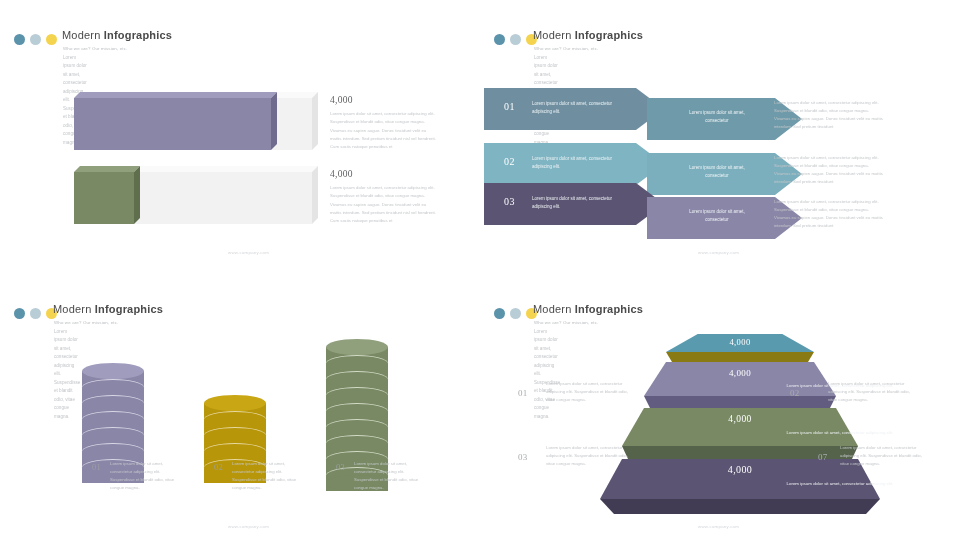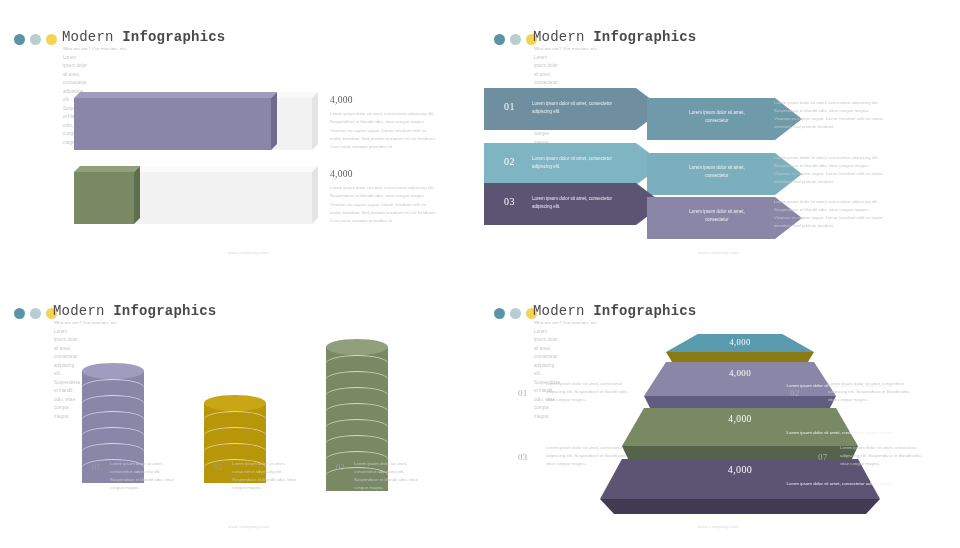--- a/index.html
+++ b/index.html
@@ -7,21 +7,21 @@
   .canvas{position:relative;width:960px;height:548px;}
   .panel{position:absolute;background:#ffffff;}
 
   
   .hdr{position:absolute;}
   .dots{position:absolute;display:flex;gap:5px;}
   .dot{width:11px;height:11px;border-radius:50%;}
   .d1{background:#5b93ab;}
   .d2{background:#b9cdd6;}
   .d3{background:#f4d44e;}
-  .brand{position:absolute;font-family:Liberation Mono, monospace;font-size:14px;color:#4a4a4a;white-space:nowrap;letter-spacing:.2px;}
+  .brand{position:absolute;font-family:Liberation Sans, sans-serif;font-size:11px;color:#4a4a4a;white-space:nowrap;letter-spacing:.2px;}
   .brand b{font-weight:bold;}
   .brand span.lt{font-weight:normal;}
   .sub1{position:absolute;font-size:4.4px;color:#b8bbbe;letter-spacing:.15px;white-space:nowrap;}
   .sub2{position:absolute;font-size:4.6px;color:#c2c5c8;line-height:1.85;white-space:pre-line;}
   .foot{position:absolute;font-size:4.3px;color:#d2d5d8;letter-spacing:.3px;}
 
   
   .barwrap{position:absolute;}
   .track{position:absolute;background:#f2f2f2;}
   .track-top{position:absolute;background:#fafafa;}

